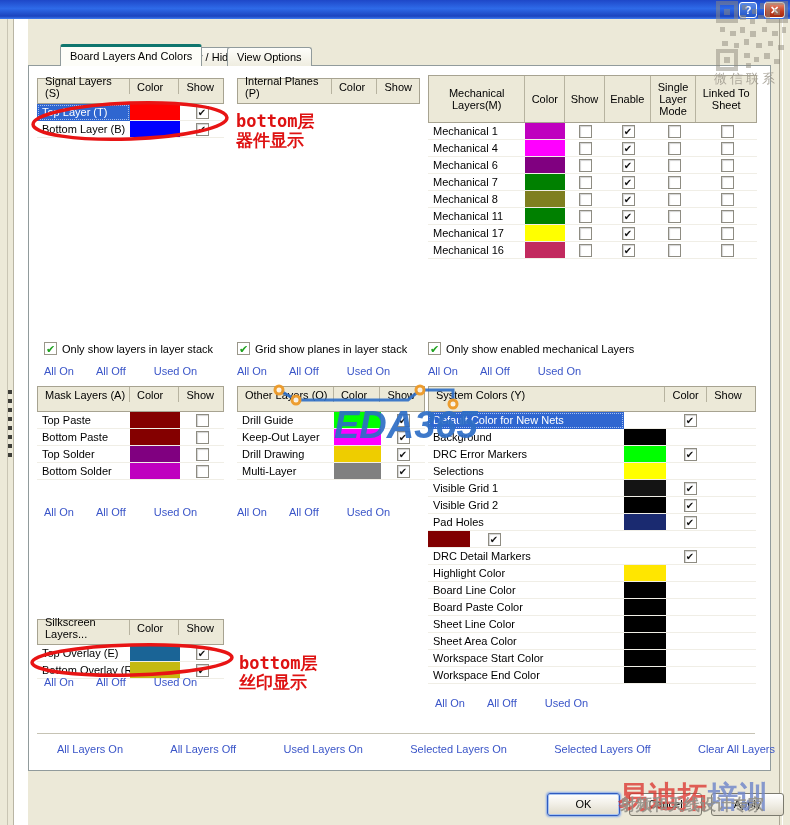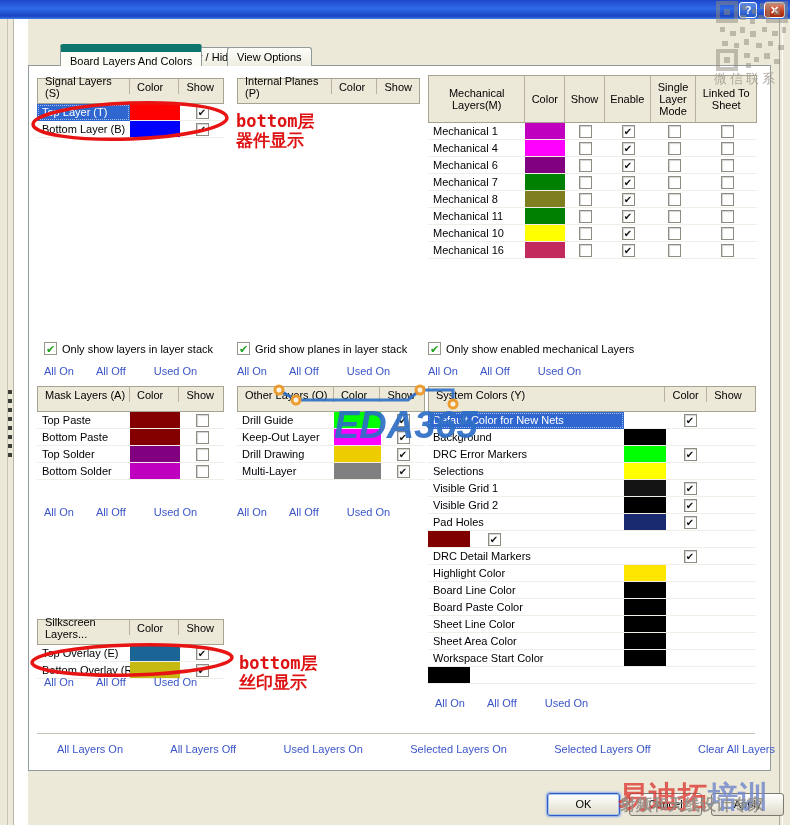--- a/index.html
+++ b/index.html
@@ -21,21 +21,21 @@
   .grip i { display:block; width:4px; height:4px; background:#3E3E38; margin-bottom:5px; }
 
   .dialogface { position:absolute; left:28px; top:19px; width:762px; height:806px; background:#ECE9D8; }
   .ridge { position:absolute; left:779px; top:19px; width:4px; height:806px;
     border-left:1px solid #ABA796; border-right:1px solid #FFFFFF; }
 
   
   .tab { position:absolute; top:47px; height:19px; border:1px solid #919B9C; border-bottom:none;
     border-radius:3px 3px 0 0; background:linear-gradient(180deg,#FEFEFB,#EFEDE0); padding:0 9px;
     line-height:18px; z-index:3; }
-  .tab.active { top:44px; height:22px; background:#FDFDF8; border-top:8px solid #0f766e; line-height:19px; z-index:4; }
+  .tab.active { top:44px; height:22px; background:#FDFDF8; border-top:3px solid #0f766e; line-height:19px; z-index:4; }
   .page { position:absolute; left:28px; top:65px; width:743px; height:706px; background:#FFFFFF;
     border:1px solid #919B9C; z-index:2; }
 
   
   .ltable { position:absolute; z-index:5; background:#fff; }
   .lt-head { display:flex; background:#ECE9D8; border:1px solid #A7A391; }
   .lt-h { border-right:1px solid #B7B3A0; padding-left:7px; display:flex; align-items:center; height:100%; }
   .lt-h:last-child { border-right:none; }
   .h17 .lt-h { height:15px; }
   .lt-head.h17 { height:26px; }
@@ -274,21 +274,21 @@
           <span class="cb on">✔</span>
         </div>
         <div class="lt-c c-cb">
           <span class="cb">✔</span>
         </div>
         <div class="lt-c c-cb">
           <span class="cb">✔</span>
         </div>
       </div>
       <div class="lt-row">
-        <div class="lt-c c-name">Mechanical 10</div>
+        <div class="lt-c c-name">Mechanical 17</div>
         <div class="lt-c c-color">
           <div class="swatch" style="background: rgb(255, 255, 0);"></div>
         </div>
         <div class="lt-c c-cb">
           <span class="cb">✔</span>
         </div>
         <div class="lt-c c-cb">
           <span class="cb on">✔</span>
         </div>
         <div class="lt-c c-cb">
@@ -549,20 +549,21 @@
         <div class="lt-c c-show"></div>
       </div>
       <div class="lt-row">
         <div class="lt-c c-name">Workspace Start Color</div>
         <div class="lt-c c-color">
           <div class="swatch" style="background: rgb(0, 0, 0);"></div>
         </div>
         <div class="lt-c c-show"></div>
       </div>
       <div class="lt-row">
+        <div class="lt-c c-name">Workspace End Color</div>
         <div class="lt-c c-color">
           <div class="swatch" style="background: rgb(0, 0, 0);"></div>
         </div>
         <div class="lt-c c-show"></div>
       </div>
     </div>
 </div>
 
 <div class="links" style="left:44px;top:506px">
   <span class="lk">All On</span><span class="lk">All Off</span><span class="lk">Used On</span>

